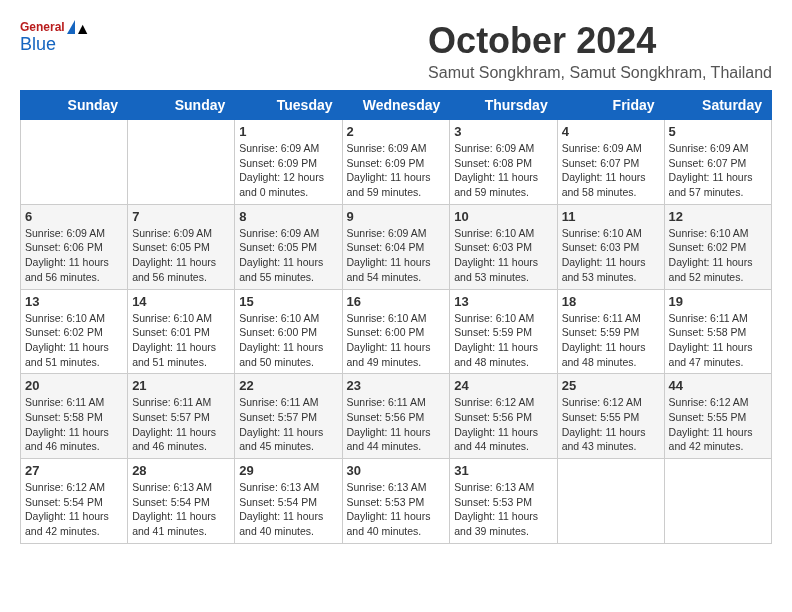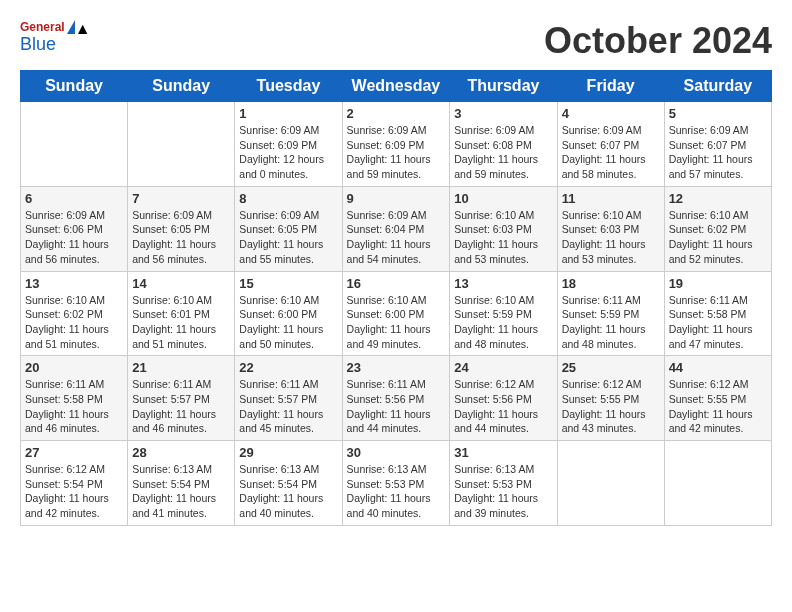--- a/index.html
+++ b/index.html
@@ -57,23 +57,23 @@
       margin-top: 2px;
     }
     .calendar {
       width: 100%;
       border-collapse: collapse;
       font-size: 11px;
     }
     .calendar th {
       background: #1565c0;
       color: #fff;
-      padding: 6px 0;
-      text-align: center;
-      font-size: 16px;
+      padding: 6px 9px;
+      text-align: right;
+      font-size: 14px;
       font-weight: bold;
       border: 1px solid #1565c0;
     }
     .calendar td {
       border: 1px solid #ccc;
       vertical-align: top;
       padding: 4px;
       width: 108px;
       min-height: 80px;
       background: #fff;
@@ -103,20 +103,21 @@
 <div class="header">
   <div class="logo">
     <div class="logo-row">
       <span class="logo-general">General</span>
       <span class="logo-icon">▲</span>
     </div>
     <span class="logo-blue">Blue</span>
   </div>
   <div class="title-area">
     <div class="month-title">October 2024</div>
+    <div class="location-title">Samut Songkhram, Samut Songkhram, Thailand</div>
   </div>
 </div>
 
 <table class="calendar">
   <thead>
     <tr>
     <th>Sunday</th>
         <th>Sunday</th>
         <th>Tuesday</th>
         <th>Wednesday</th>

